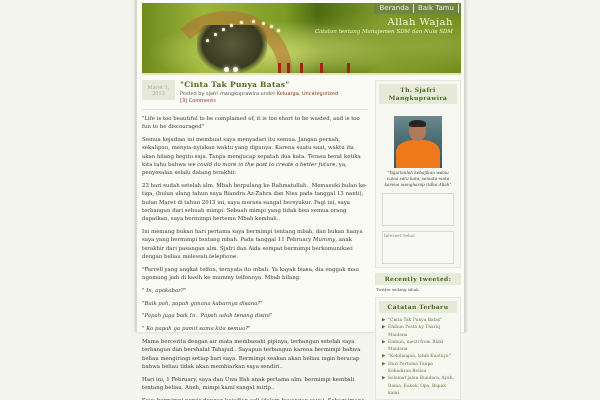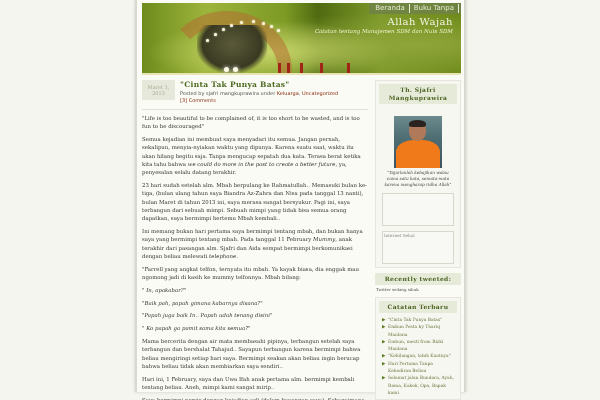--- a/index.html
+++ b/index.html
@@ -5,21 +5,21 @@
   * { box-sizing: border-box; margin: 0; padding: 0; }
   html, body { width: 600px; height: 400px; overflow: hidden; }
   body {
     background: #f3f5ee;
     font-family: "DejaVu Serif", serif;
     position: relative;
   }
   .page {
     position: absolute;
     left: 135px; top: 0;
-    width: 331px; height: 392px;
+    width: 331px; height: 332px;
     background: #fbfbf6;
     border-left: 2px solid #d8d8d0;
     border-right: 2px solid #d8d8d0;
     box-shadow: 0 0 3px #d0d0c6;
   }
   .header {
     position: absolute;
     left: 5px; top: 3px;
     width: 319px; height: 72px;
     background:
@@ -192,21 +192,21 @@
     </div>
     <div class="posts">
       <span style="left:136px"></span>
         <span style="left:145px"></span>
       <span style="left:158px"></span>
         <span style="left:178px"></span>
       <span style="left:205px"></span>
     </div>
     <nav class="nav">
       <a href="#">Beranda</a>
-      <a href="#">Buku Tanpa</a>
+      <a href="#">Baik Tamu</a>
     </nav>
     <div class="site-title">Allah Wajah</div>
     <div class="site-tagline">Catatan tentang Manajemen SDM dan Nuts SDM</div>
   </div>
 
   <div class="content">
     <div class="post-head">
       <div class="date-box">
         <div>Maret 1,</div>
         <div>2013</div>

